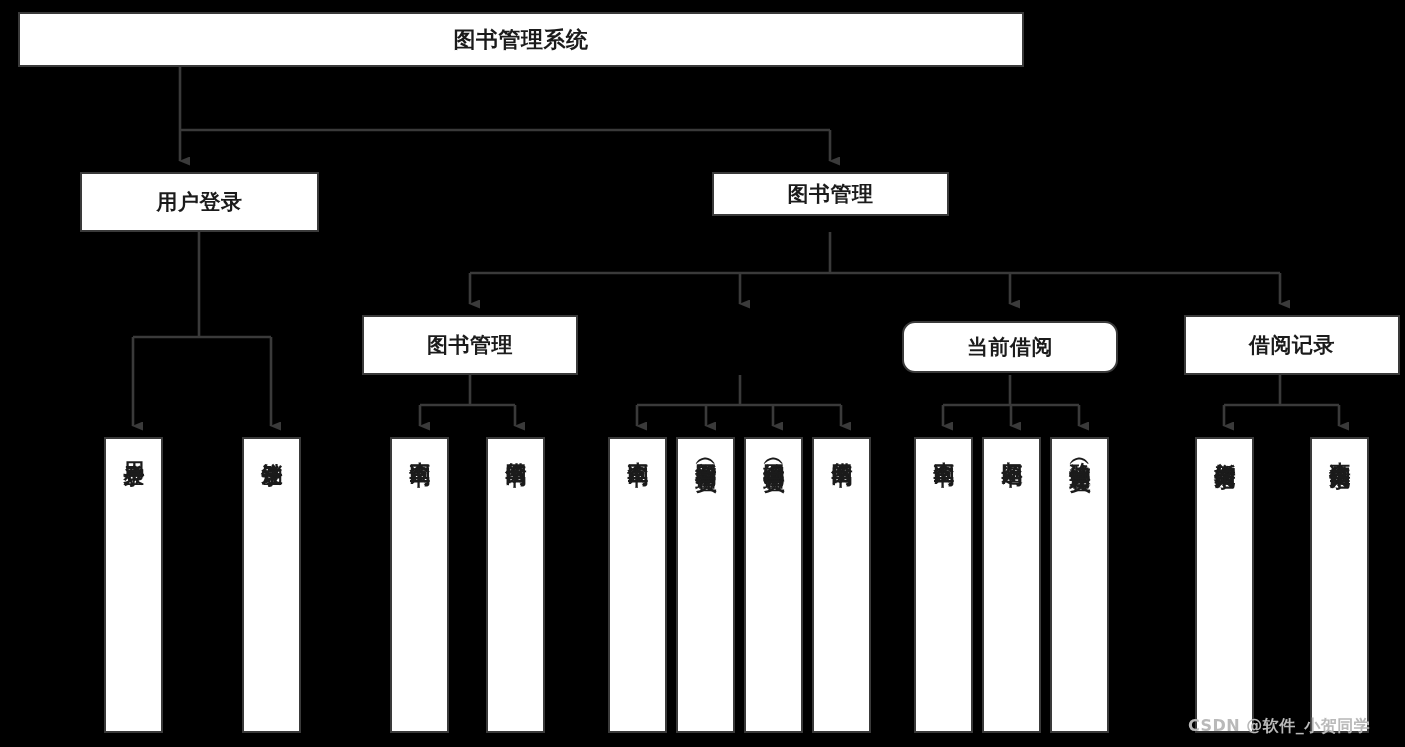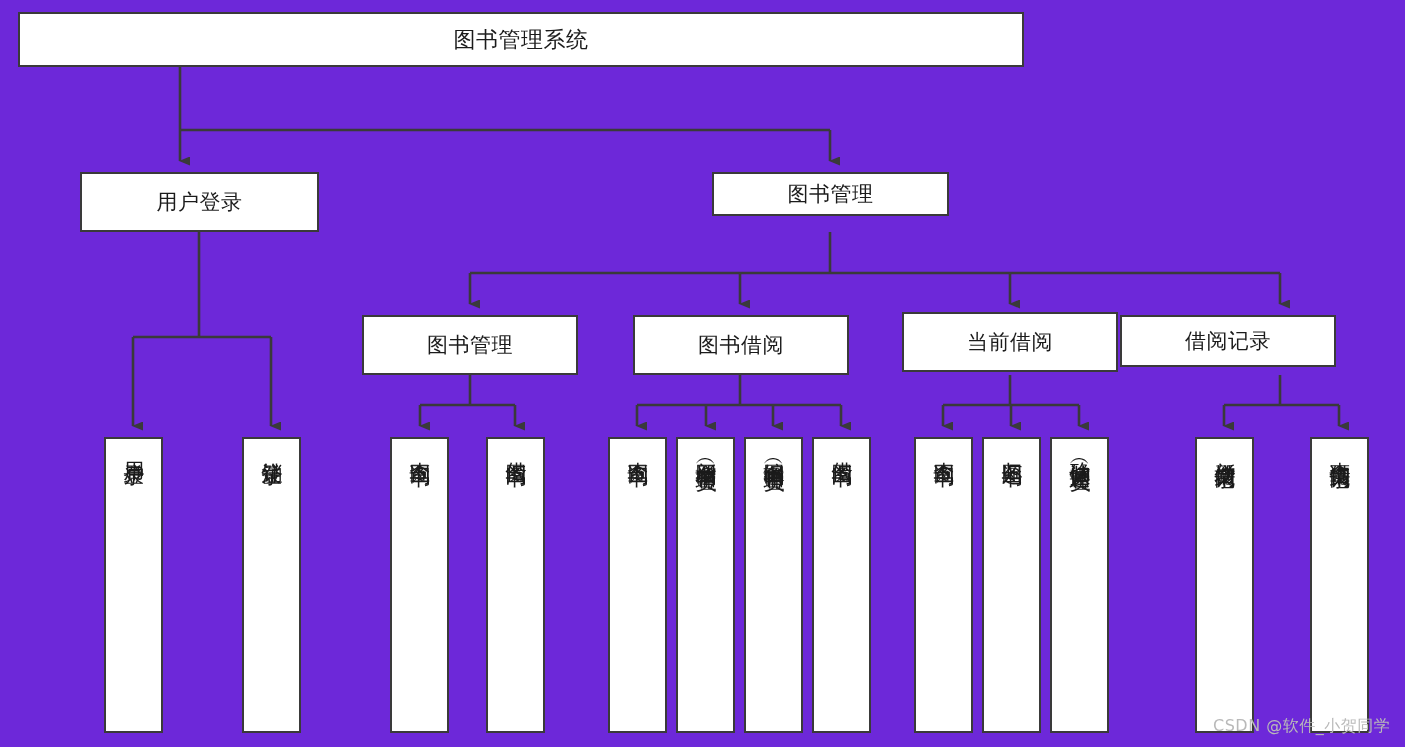--- a/index.html
+++ b/index.html
@@ -8,22 +8,23 @@
     padding: 0;
     background: #ffffff;
   }
   body {
     font-family: "DejaVu Sans", "Liberation Sans", sans-serif;
   }
   #diagram-canvas {
     position: relative;
     width: 1405px;
     height: 747px;
-    background: #6d28d9;
+    background: #000000;
     overflow: hidden;
+    font-weight: bold;
   }
   #edge-layer {
     position: absolute;
     left: 0;
     top: 0;
     width: 1405px;
     height: 747px;
     pointer-events: none;
   }
   .node {
@@ -136,27 +137,24 @@
   <div class="node h" style="left:80px; top:172px; width:239px; height:60px;">
     <span class="node-label">用户登录</span>
   </div>
   <div class="node h" style="left:712px; top:172px; width:237px; height:44px;">
     <span class="node-label">图书管理</span>
   </div>
 
   <div class="node h" style="left:362px; top:315px; width:216px; height:60px;">
     <span class="node-label">图书管理</span>
   </div>
-  <div class="node h" style="left:633px; top:315px; width:216px; height:60px;">
-    <span class="node-label">图书借阅</span>
-  </div>
-  <div class="node h" style="left:902px; top:312px; width:216px; height:60px;">
+  <div class="node h" style="left:902px; top:321px; width:216px; height:52px;border-radius:13px;">
     <span class="node-label">当前借阅</span>
   </div>
-  <div class="node h" style="left:1120px; top:315px; width:216px; height:52px;">
+  <div class="node h" style="left:1184px; top:315px; width:216px; height:60px;">
     <span class="node-label">借阅记录</span>
   </div>
 
   <div class="node v" style="left:104px; top:437px; width:59px; height:296px;">
     <span class="node-label">用户登录</span>
   </div>
   <div class="node v" style="left:242px; top:437px; width:59px; height:296px;">
     <span class="node-label">注销登录</span>
   </div>
 
@@ -190,15 +188,15 @@
     <span class="node-label">确认归还（管理员）</span>
   </div>
 
   <div class="node v" style="left:1195px; top:437px; width:59px; height:296px;">
     <span class="node-label">新增借阅记录</span>
   </div>
   <div class="node v" style="left:1310px; top:437px; width:59px; height:296px;">
     <span class="node-label">查询借阅记录</span>
   </div>
 
-  <div class="watermark" style="left:1213px; top:716px;">CSDN @软件_小贺同学</div>
+  <div class="watermark" style="left:1188px; top:716px;">CSDN @软件_小贺同学</div>
 
 </div>
 
 </body></html>

